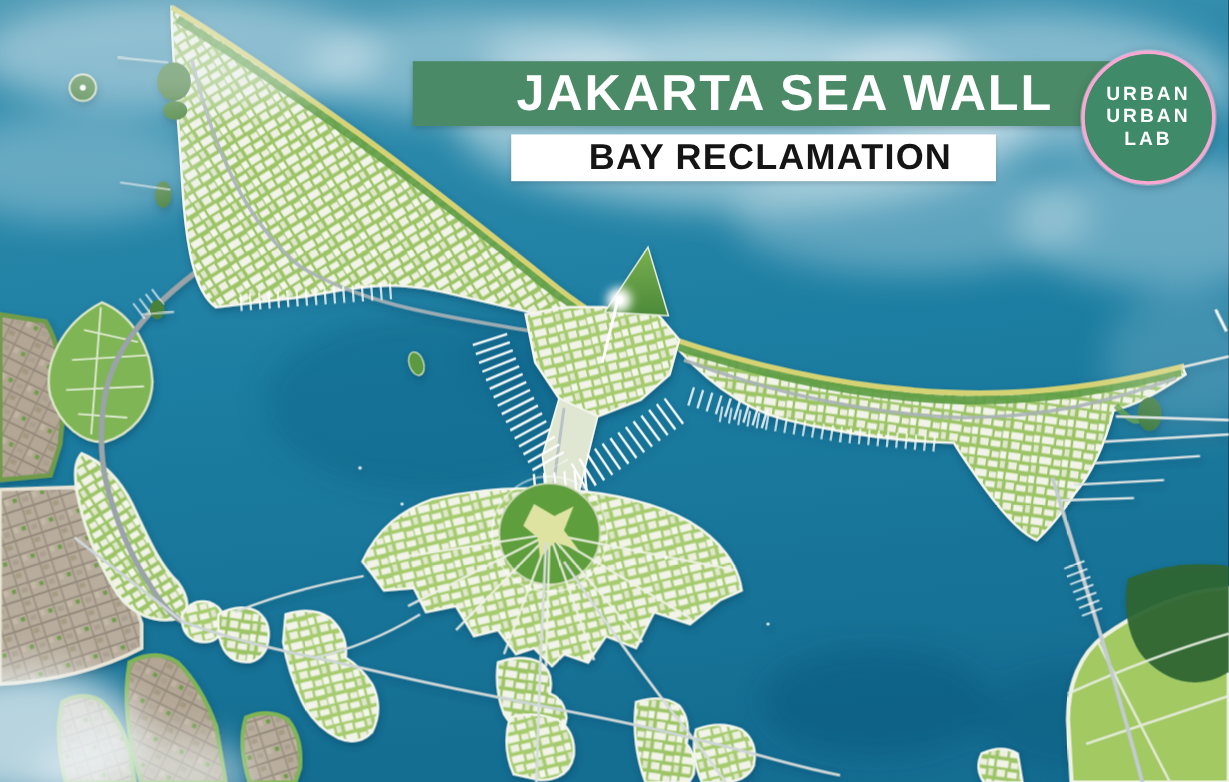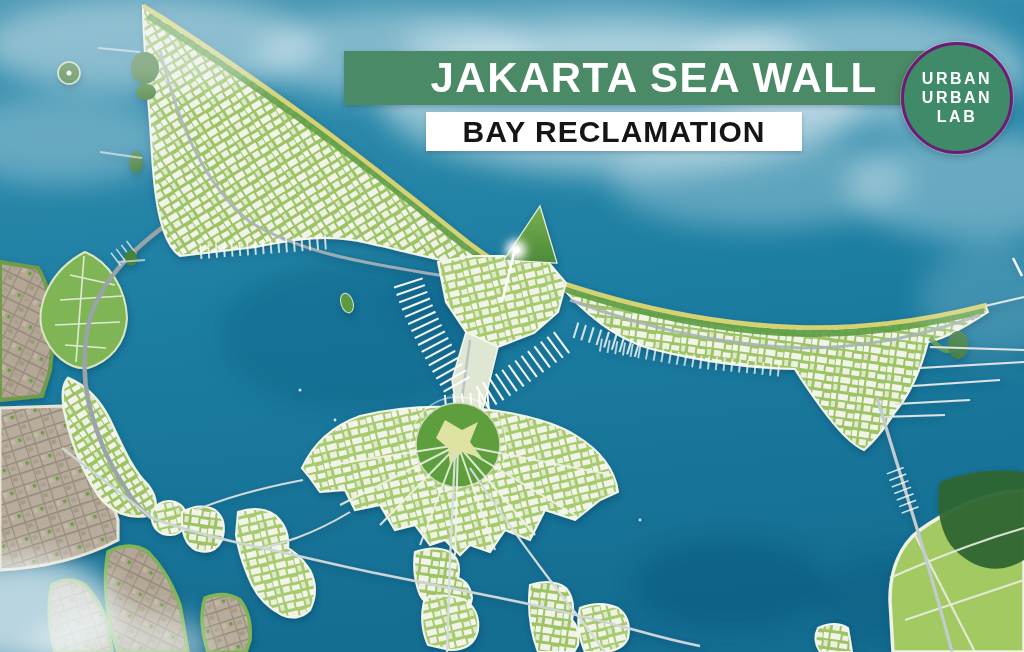--- a/index.html
+++ b/index.html
@@ -7,23 +7,23 @@
          font-family:"Liberation Sans",sans-serif;}
   #map-svg{position:absolute;left:0;top:0;width:1024px;height:652px;}
   .overlay{position:absolute;display:flex;align-items:center;justify-content:center;}
   #title-banner{left:344px;top:51px;width:620px;height:54px;
     background:var(--banner_green,#4b8a66);color:var(--banner_text,#fff);
     font-size:42px;font-weight:bold;letter-spacing:1.5px;white-space:nowrap;
     box-shadow:0 2px 5px rgba(0,30,50,.25);}
   #subtitle-banner{left:426px;top:112px;width:376px;height:39px;
     background:var(--subtitle_bg,#fff);color:var(--subtitle_text,#151515);
     font-size:30px;font-weight:bold;letter-spacing:1px;white-space:nowrap;
-    box-shadow:0 2px 4px rgba(0,30,50,.2);}
+    box-shadow:0 2px 4px rgba(0,30,50,.2);padding-left:28px;}
   #logo-badge{left:901px;top:42px;width:112px;height:112px;border-radius:50%;
-    background:var(--logo_green,#3e8a69);border:3px solid #701a75;box-sizing:border-box;
+    background:var(--logo_green,#3e8a69);border:3px solid #f9a8d4;box-sizing:border-box;
     flex-direction:column;gap:3px;color:var(--logo_text,#fff);
     font-weight:bold;font-size:16px;letter-spacing:2.5px;text-align:center;
     box-shadow:0 0 0 1px rgba(255,255,255,.25),0 2px 8px rgba(0,30,50,.3);}
   #logo-badge span{line-height:1;}
 </style>
 </head>
 <body>
 
 <div id="stage">
 

